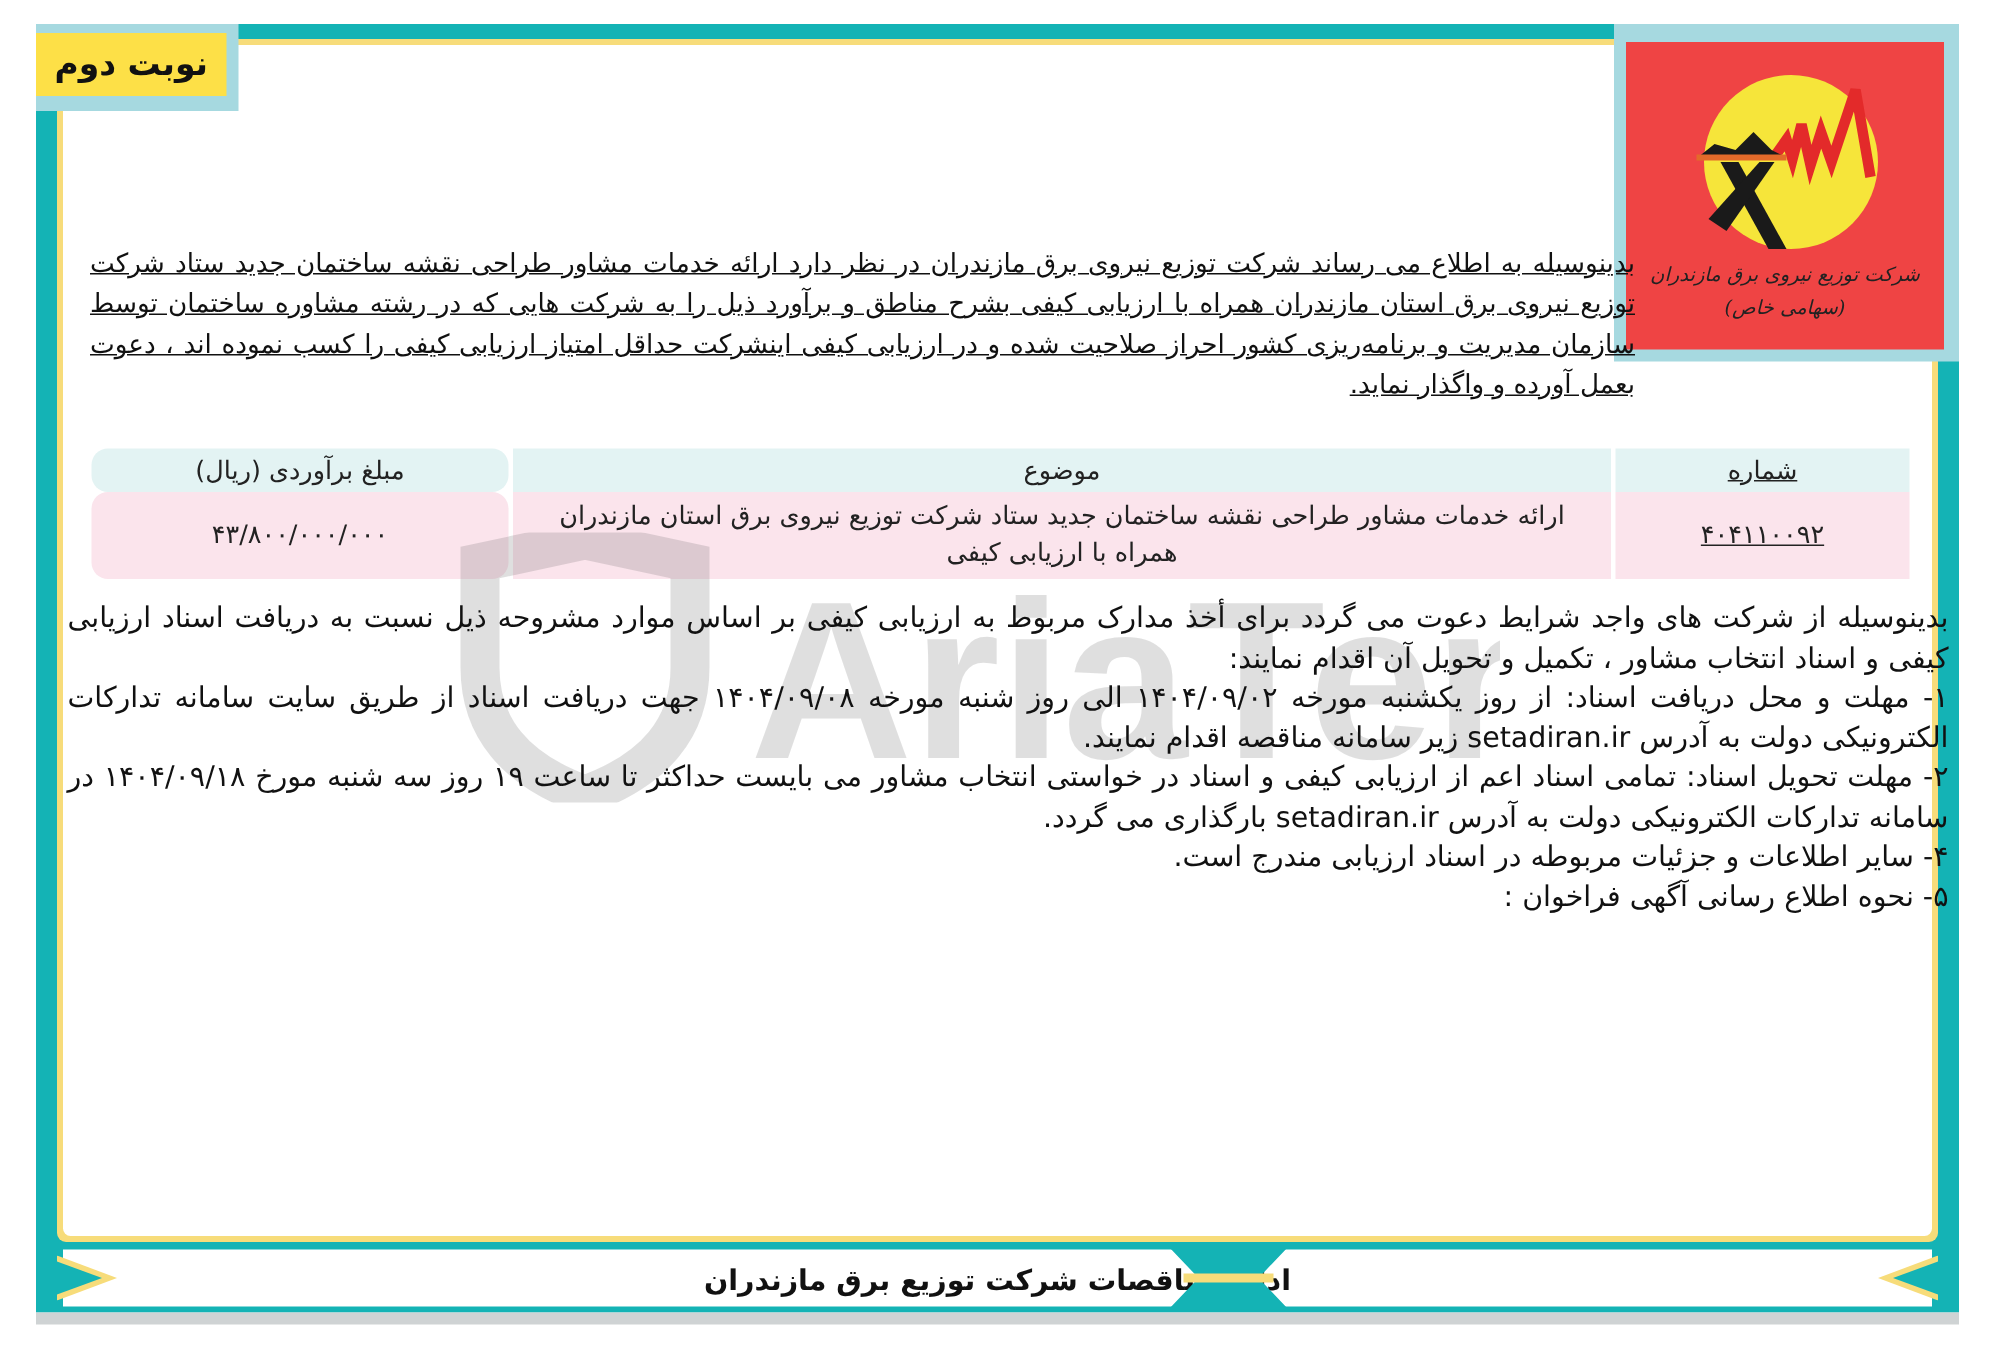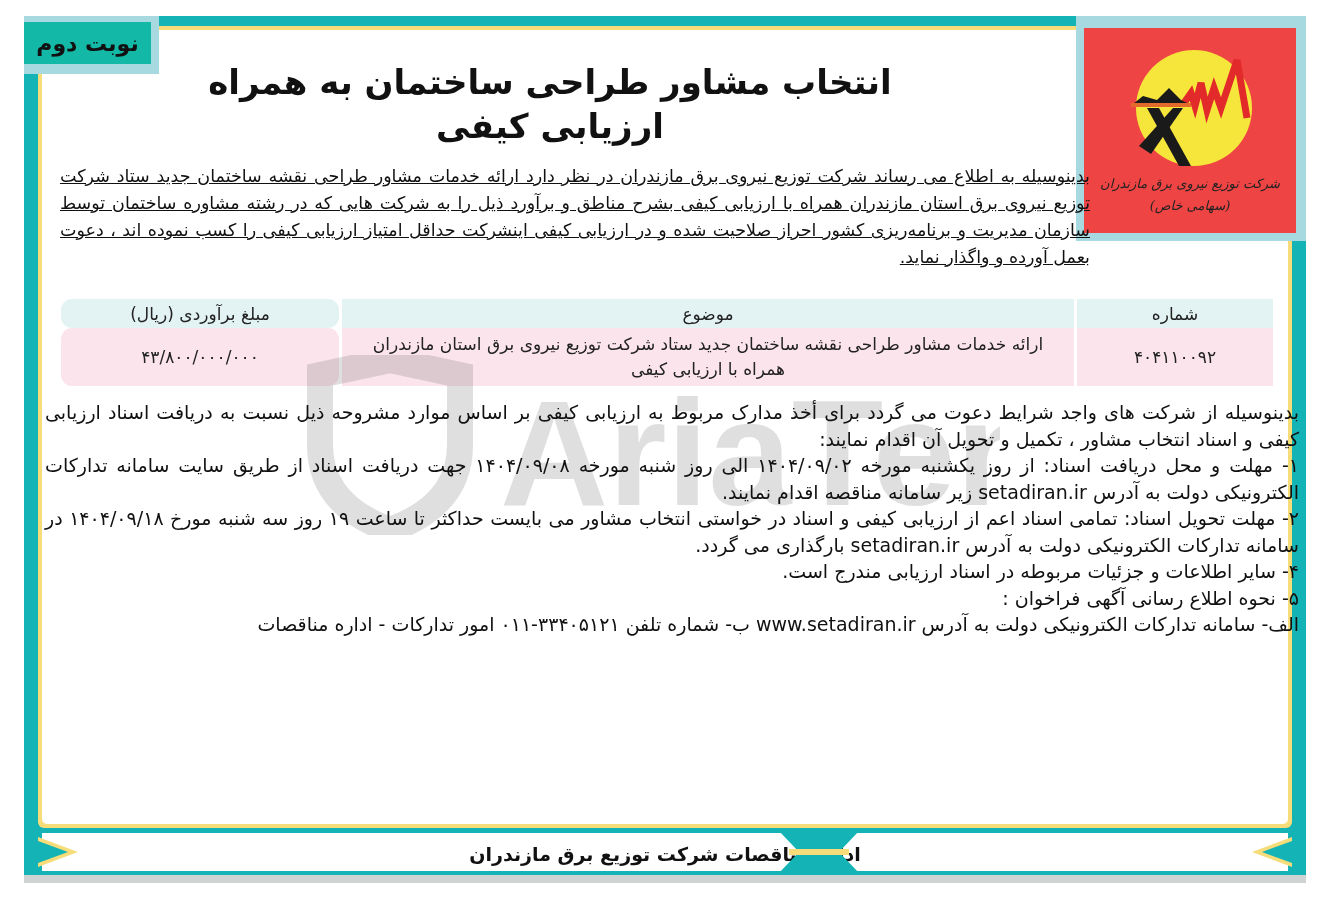--- a/index.html
+++ b/index.html
@@ -1,33 +1,33 @@
 <!DOCTYPE html>
 <html><head>
 <meta charset="utf-8">
 <style>
   html, body { margin:0; padding:0; background:#ffffff; }
   body { width:1328px; height:902px; position:relative; overflow:hidden; font-family:"DejaVu Sans", sans-serif; }
   .frame { position:absolute; left:24px; top:16px; width:1282px; height:816px; background:#14b3b5; }
   .frame-inner-yellow { position:absolute; left:14px; top:10px; right:14px; bottom:4px; background:#f7dc7a; border-radius:6px; }
   .paper { position:absolute; left:18px; top:14px; right:18px; bottom:8px; background:#ffffff; border-radius:5px; }
   .stamp-box { position:absolute; left:24px; top:16px; width:135px; height:58px; background:#a6d9e0; }
-  .stamp-inner { position:absolute; left:0; top:6px; width:127px; height:42px; background:#14b8a6; display:flex; align-items:center; justify-content:center; }
+  .stamp-inner { position:absolute; left:0; top:6px; width:127px; height:42px; background:#fde047; display:flex; align-items:center; justify-content:center; }
   .stamp-text { font-size:22px; font-weight:bold; color:#111; direction:rtl; }
   .logo-box { position:absolute; left:1076px; top:16px; width:230px; height:225px; background:#a6d9e0; }
   .logo-inner { position:absolute; left:8px; top:12px; right:10px; bottom:8px; background:#ef4444; }
   .logo-svg { position:absolute; left:45px; top:20px; }
   .logo-caption { position:absolute; left:0; right:0; top:145px; text-align:center; direction:rtl; font-family:"DejaVu Serif", serif; font-style:italic; color:#222; font-size:13px; line-height:22px; }
   .title { position:absolute; left:160px; top:60px; width:780px; text-align:center; direction:rtl; font-weight:bold; color:#111; }
   .title-line { font-size:34px; line-height:44px; letter-spacing:-1px; }
   .intro { position:absolute; left:60px; top:163px; width:1030px; direction:rtl; text-align:justify; font-size:17.5px; line-height:27px; color:#111;text-decoration:underline; }
   .table { position:absolute; left:58px; top:299px; width:1218px; border-collapse:separate; border-spacing:3px 0; direction:rtl; }
   .table th { background:#e3f3f3; font-weight:normal; font-size:17px; height:27px; color:#222; }
   .table td { background:#fbe4ec; font-size:17px; color:#222; text-align:center; line-height:25px; padding:4px 8px; }
-  .table .col-num { width:180px; }
+  .table .col-num { width:180px;text-decoration:underline; }
   .table .col-amount { width:262px;border-radius:11px; }
   .body { position:absolute; left:45px; top:399px; width:1254px; direction:rtl; text-align:justify; font-size:19px; line-height:26.5px; color:#111; }
   .body p { margin:0; }
   .watermark { position:absolute; left:300px; top:355px; width:700px; height:180px; pointer-events:none; opacity:0.18; }
   .footer-band { position:absolute; left:24px; top:829px; width:1282px; height:46px; background:#14b3b5; }
   .footer-white { position:absolute; left:18px; top:4px; right:18px; bottom:4px; background:#fff; }
   .footer-text { position:absolute; left:0; right:0; top:10px; text-align:center; direction:rtl; font-weight:bold; font-size:19px; color:#111; }
   .footer-shadow { position:absolute; left:24px; top:875px; width:1282px; height:8px; background:#cfd3d4; }
 </style>
 </head>
@@ -55,21 +55,20 @@
       <path d="M44,60 L54,60 L22,106 L10,98 Z" fill="#1a1a1a"></path>
     </svg>
     <div class="logo-caption">
       <div>شرکت توزیع نیروی برق مازندران</div>
       <div>(سهامی خاص)</div>
     </div>
   </div>
 </div>
 
 <div class="title">
-  <div class="title-line">انتخاب مشاور طراحی ساختمان به همراه ارزیابی کیفی</div>
 </div>
 
 <div class="intro">بدینوسیله به اطلاع می رساند شرکت توزیع نیروی برق مازندران در نظر دارد  ارائه خدمات مشاور طراحی نقشه ساختمان جدید ستاد شرکت توزیع نیروی برق استان مازندران همراه با ارزیابی کیفی بشرح مناطق و برآورد ذیل را به  شرکت هایی که در رشته مشاوره ساختمان توسط سازمان مدیریت و برنامه‌ریزی کشور احراز صلاحیت  شده و در ارزیابی کیفی اینشرکت حداقل امتیاز ارزیابی کیفی را کسب نموده اند ، دعوت بعمل آورده و واگذار نماید.</div>
 
 <table class="table">
   <thead>
     <tr>
       <th class="col-num">شماره</th>
       <th>موضوع</th>
       <th class="col-amount">مبلغ برآوردی (ریال)</th>
@@ -88,21 +87,20 @@
   <path d="M20,20 L90,5 L160,20 L160,90 Q160,150 90,175 Q20,150 20,90 Z" fill="none" stroke="#555" stroke-width="26"></path>
   <text x="200" y="150" font-size="150" font-weight="bold" fill="#555" font-family="Liberation Sans, sans-serif">AriaTender</text>
 </svg>
 
 <div class="body">
   <p>بدینوسیله از شرکت های واجد شرایط دعوت می گردد برای أخذ مدارک مربوط به ارزیابی کیفی بر اساس موارد مشروحه ذیل نسبت به دریافت اسناد ارزیابی کیفی و اسناد انتخاب مشاور ، تکمیل و تحویل آن اقدام نمایند:</p>
   <p>۱- مهلت و محل دریافت اسناد: از روز یکشنبه مورخه ۱۴۰۴/۰۹/۰۲ الی روز شنبه مورخه ۱۴۰۴/۰۹/۰۸ جهت دریافت اسناد از طریق سایت سامانه تدارکات الکترونیکی دولت به آدرس setadiran.ir  زیر سامانه مناقصه اقدام نمایند.</p>
   <p>۲- مهلت تحویل اسناد: تمامی اسناد اعم از ارزیابی کیفی و اسناد در خواستی انتخاب مشاور می بایست حداکثر تا ساعت ۱۹ روز سه شنبه مورخ ۱۴۰۴/۰۹/۱۸ در سامانه تدارکات الکترونیکی دولت به آدرس setadiran.ir  بارگذاری می گردد.</p>
   <p>۴- سایر اطلاعات و جزئیات مربوطه در اسناد ارزیابی مندرج است.</p>
   <p>۵- نحوه اطلاع رسانی آگهی فراخوان :</p>
-  <p>الف- سامانه تدارکات الکترونیکی دولت به آدرس www.setadiran.ir   ب- شماره تلفن ۳۳۴۰۵۱۲۱-۰۱۱ امور تدارکات -  اداره مناقصات</p>
 </div>
 
 <div class="footer-band">
   <div class="footer-white">
     <div class="footer-text">اداره مناقصات شرکت توزیع برق مازندران</div>
   </div>
   <svg style="position:absolute;left:14px;top:8px" width="40" height="30">
     <polygon points="0,0 40,15 0,30" fill="#f7dc7a"></polygon>
     <polygon points="0,4 30,15 0,26" fill="#14b3b5"></polygon>
   </svg>

